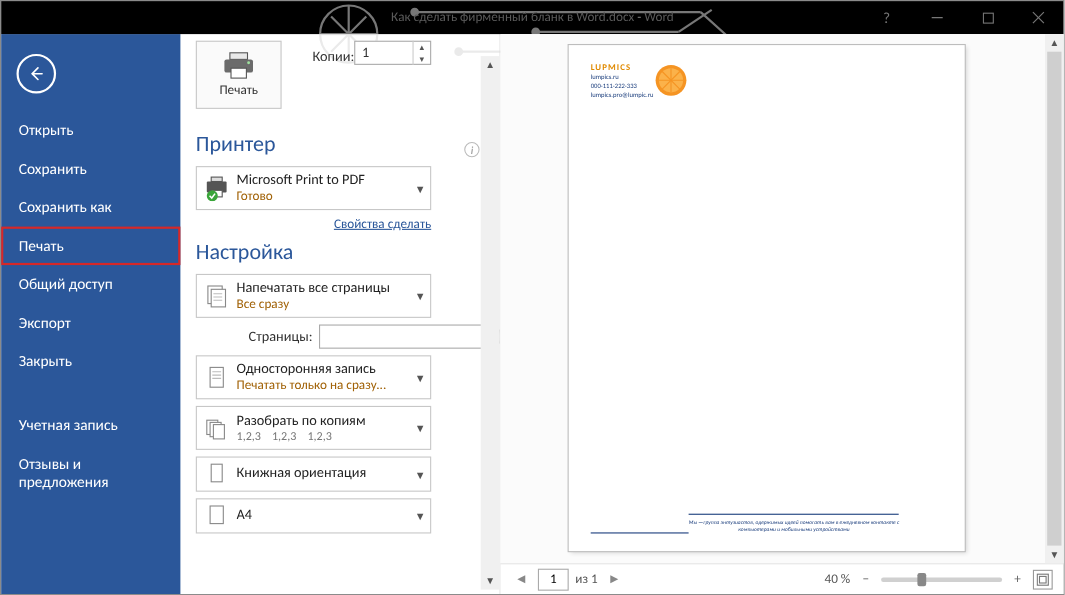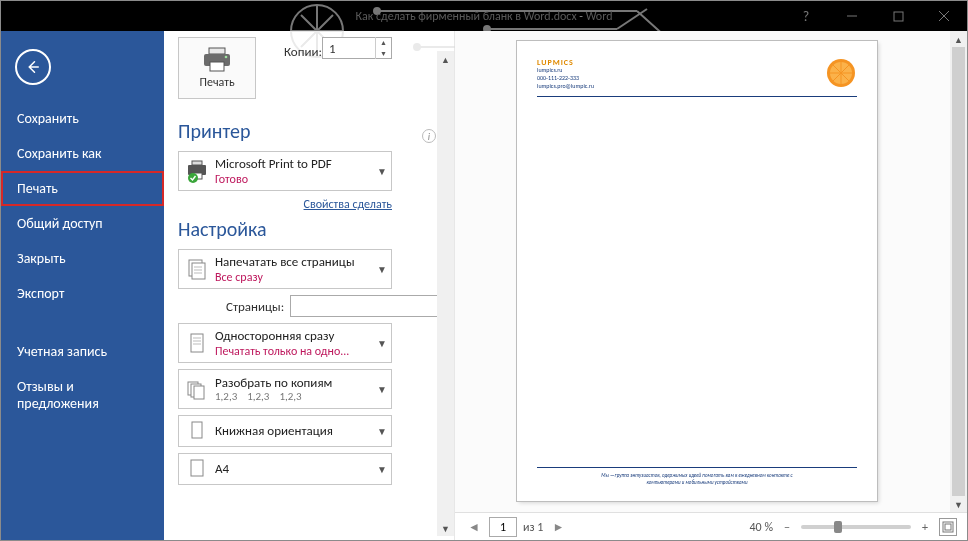--- a/index.html
+++ b/index.html
@@ -31,32 +31,32 @@
   .spinbtns { width: 16px; display: flex; flex-direction: column; border-left: 1px solid #ccc; }
   .spinbtn { height: 11px; display: flex; align-items: center; justify-content: center; font-size: 7px; color: #555; cursor: pointer; }
   .section-h { font-size: 20px; color: #2b579a; font-weight: 400; margin: 20px 0 8px 0; display: flex; align-items: flex-end; justify-content: space-between; padding-right: 18px; }
   .info-i { width: 14px; height: 14px; border: 1px solid #bbb; border-radius: 50%; font-size: 10px; color: #888; display: flex; align-items: center; justify-content: center; font-style: italic; }
   .combo { width: 214px; height: 40px; border: 1px solid #c7c7c7; background: #fff; display: flex; align-items: center; cursor: pointer; margin-bottom: 6px; }
   .combo.short { height: 32px; }
   .combo-icon { width: 36px; display: flex; align-items: center; justify-content: center; }
   .combo-icon svg { width: 24px; height: 24px; }
   .combo-text { flex: 1; display: flex; flex-direction: column; justify-content: center; line-height: 1.2; overflow: hidden; }
   .combo-line1 { font-size: 13px; color: #222; white-space: nowrap; overflow: hidden; text-overflow: ellipsis; }
-  .combo-line2 { font-size: 12px; color: #be185d; white-space: nowrap; overflow: hidden; text-overflow: ellipsis; }
+  .combo-line2 { font-size: 12px; color: #a16207; white-space: nowrap; overflow: hidden; text-overflow: ellipsis; }
   .combo-caret { width: 18px; color: #555; font-size: 10px; text-align: center; }
   .printer-props { font-size: 12px; color: #2b579a; text-decoration: underline; text-align: right; width: 214px; margin-bottom: 4px; cursor: pointer; }
   .pages-row { display: flex; align-items: center; gap: 6px; width: 214px; margin-bottom: 6px; }
   .pages-label { font-size: 13px; color: #333; margin-left: 48px; }
   .pages-input { flex: 1; height: 22px; border: 1px solid #aaa; background: #fff; }
   .settings-scroll { position: absolute; right: 0; top: 20px; bottom: 4px; width: 17px; background: #f0f0f0; display: flex; flex-direction: column; align-items: center; }
   .settings-scroll .arrow { height: 16px; font-size: 9px; color: #555; display: flex; align-items: center; justify-content: center; width: 100%; cursor: pointer; }
   .settings-scroll .track { flex: 1; width: 100%; position: relative; }
   .preview-area { flex: 1; display: flex; flex-direction: column; border-left: 1px solid #e7e7e7; min-width: 0; }
   .preview-canvas { flex: 1; position: relative; background: #fbfbfb; overflow: hidden; }
-  .page { position: absolute; top: 10px; left: 62px; width: 360px; height: 460px; background: #fff; box-shadow: 0 0 0 1px #bdbdbd, 2px 2px 4px rgba(0,0,0,.15); padding: 16px 20px; display: flex; flex-direction: column; font-size: 7px; }
+  .page { position: absolute; top: 10px; left: 62px; width: 360px; height: 460px; background: #fff; box-shadow: 0 0 0 1px #bdbdbd, 2px 2px 4px rgba(0,0,0,.15); padding: 16px 20px; display: flex; flex-direction: row; font-size: 7px; }
   .page-head { display: flex; justify-content: space-between; border-bottom: 1px solid #1a3d7c; padding-bottom: 6px; }
   .brand { font-size: 8px; font-weight: bold; color: #e08a00; letter-spacing: 1px; }
   .brand-sub { font-size: 6px; color: #1a3d7c; line-height: 1.3; }
   .logo-slice { width: 32px; height: 32px; }
   .page-foot { margin-top: auto; border-top: 1px solid #1a3d7c; padding-top: 4px; font-size: 5px; font-style: italic; color: #1a3d7c; text-align: center; line-height: 1.3; }
   .preview-vscroll { position: absolute; right: 0; top: 0; bottom: 0; width: 17px; background: #f0f0f0; display: flex; flex-direction: column; }
   .preview-vscroll .arrow { height: 16px; font-size: 9px; color: #555; display: flex; align-items: center; justify-content: center; cursor: pointer; }
   .preview-vscroll .track { flex: 1; position: relative; }
   .preview-vscroll .thumb { position: absolute; top: 0; bottom: 0; left: 2px; right: 2px; background: #cfcfcf; }
   .preview-statusbar { height: 28px; border-top: 1px solid #e0e0e0; display: flex; align-items: center; padding: 0 10px; gap: 6px; font-size: 12px; color: #555; }
@@ -119,26 +119,27 @@
   </div>
 
   <div class="body">
 
     <div class="sidebar">
       <div class="back-btn">
         <svg viewBox="0 0 24 24">
             <path d="M14 5 l-7 7 l7 7 M7 12 h12" stroke="#fff" stroke-width="2" fill="none" stroke-linecap="round"></path>
           </svg>
       </div>
+      <div class="side-item"><span>Открыть</span></div>
       <div class="side-item"><span>Сохранить</span></div>
       <div class="side-item"><span>Сохранить как</span></div>
       <div class="side-item selected"><span>Печать</span></div>
       <div class="side-item"><span>Общий доступ</span></div>
+      <div class="side-item"><span>Экспорт</span></div>
       <div class="side-item"><span>Закрыть</span></div>
-      <div class="side-item"><span>Экспорт</span></div>
       <div class="side-sep"></div>
       <div class="side-item" style="line-height:1.2;"><span>Учетная запись</span></div>
       <div class="side-item" style="line-height:1.2;"><span>Отзывы и предложения</span></div>
     </div>
 
     <div class="center">
 
       <div class="settings">
 
         <div class="printbtn-block">
@@ -217,22 +218,22 @@
         <div class="combo">
           <div class="combo-icon">
             <svg viewBox="0 0 24 24">
                 <rect x="6" y="3" width="12" height="18" fill="#fff" stroke="#888"></rect>
                 <line x1="8" y1="7" x2="16" y2="7" stroke="#bbb"></line>
                 <line x1="8" y1="10" x2="16" y2="10" stroke="#bbb"></line>
                 <line x1="8" y1="13" x2="16" y2="13" stroke="#bbb"></line>
               </svg>
           </div>
           <div class="combo-text">
-            <div class="combo-line1">Односторонняя сразу</div>
-            <div class="combo-line2">Печатать только на одно...</div>
+            <div class="combo-line1">Односторонняя запись</div>
+            <div class="combo-line2">Печатать только на сразу...</div>
           </div>
           <div class="combo-caret">▼</div>
         </div>
 
         <div class="combo">
           <div class="combo-icon">
             <svg viewBox="0 0 24 24">
                 <rect x="3" y="5" width="10" height="13" fill="#fff" stroke="#888"></rect>
                 <rect x="6" y="7" width="10" height="13" fill="#fff" stroke="#888"></rect>
                 <rect x="9" y="9" width="10" height="13" fill="#fff" stroke="#888"></rect>

